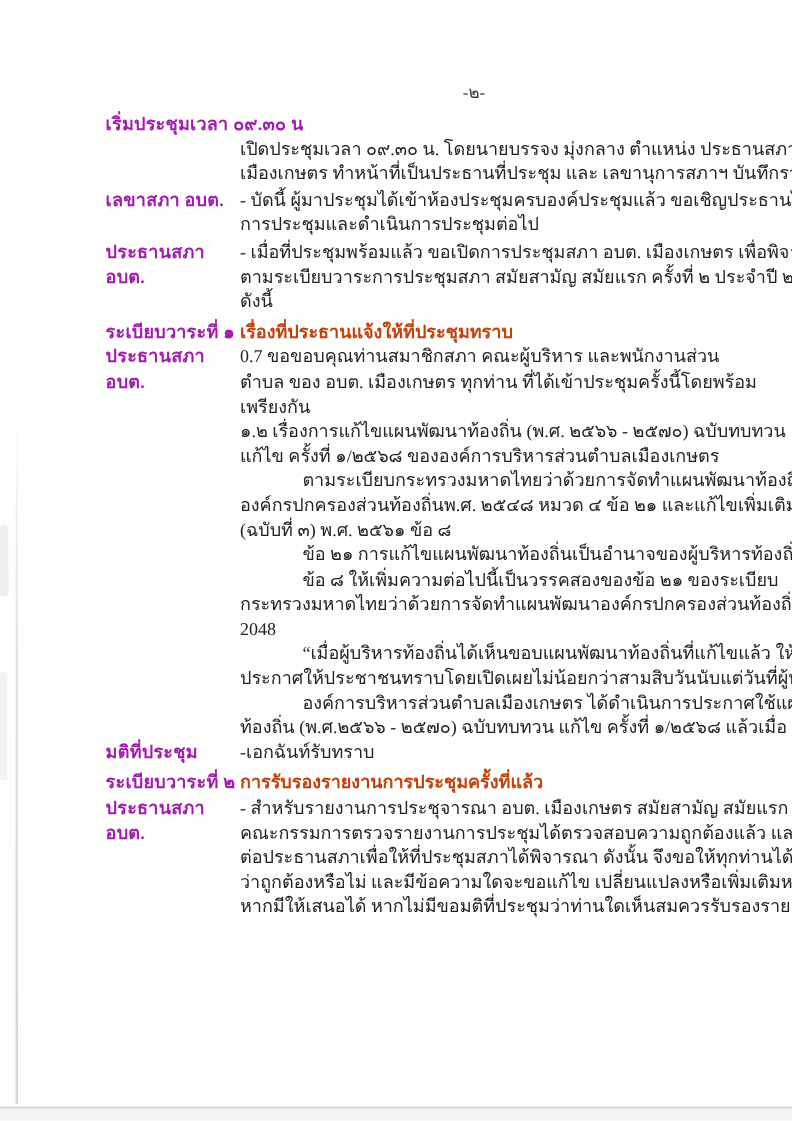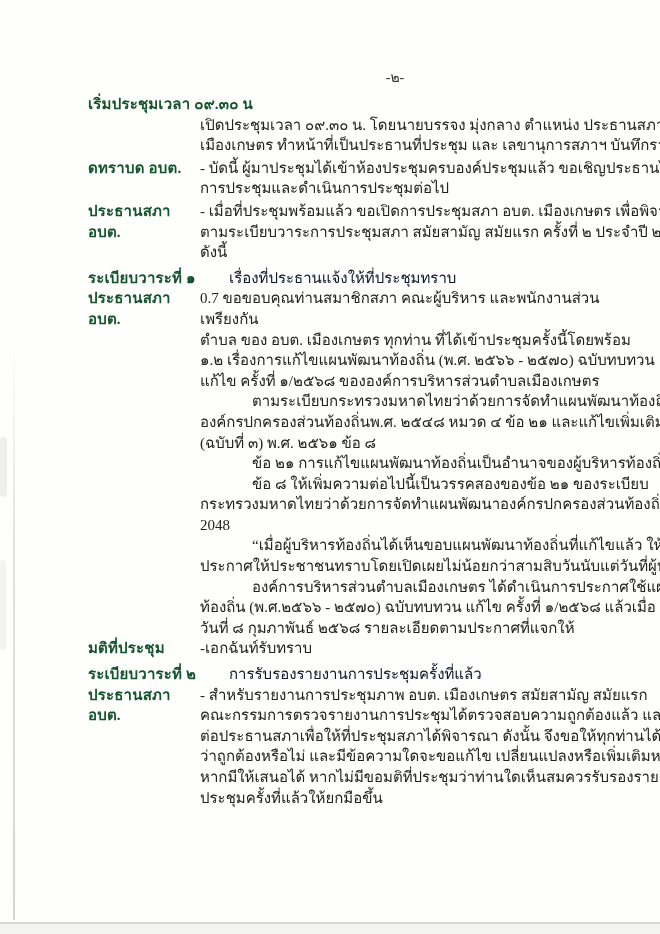--- a/index.html
+++ b/index.html
@@ -21,28 +21,28 @@
     text-align: center;
     font-size: 14px; color: #3a3a38;
   }
   .content {
     position: absolute; top: 94px; left: 88px; right: 30px;
     font-size: 15px; line-height: 20.6px;
   }
   .row { display: flex; align-items: flex-start; }
   .label {
     flex: 0 0 112px; width: 112px;
-    font-weight: bold; color: #14532d;
+    font-weight: bold; color: #a21caf;
     letter-spacing: 0.2px;
   }
   .label.full { flex: none; width: auto; }
   .body { flex: 1; min-width: 0; }
   .ln { white-space: nowrap; }
   .ind { text-indent: 52px; }
-  .bold { font-weight: normal; color: #0f172a; margin-left: 29px; }
+  .bold { font-weight: bold; color: #c2410c; }
   .gap { margin-top: 5px; }
   .gap-sm { margin-top: 2px; }
   
   .edge-left {
     position: absolute; left: 13px; top: 340px; width: 2px; height: 580px;
     background: linear-gradient(180deg, rgba(195,200,196,0) 0%, rgba(188,194,189,0.45) 35%, rgba(182,188,184,0.6) 100%);
   }
   .smudge-a {
     position: absolute; left: 0; top: 437px; width: 7px; height: 60px;
     background: rgba(205,208,203,0.30); border-radius: 3px;
@@ -74,21 +74,21 @@
     </div>
     <div class="row">
       <div class="label"></div>
       <div class="body">
         <div class="ln">เปิดประชุมเวลา ๐๙.๓๐ น. โดยนายบรรจง มุ่งกลาง ตำแหน่ง ประธานสภา อบต.</div>
         <div class="ln">เมืองเกษตร ทำหน้าที่เป็นประธานที่ประชุม และ เลขานุการสภาฯ บันทึกรายงาน</div>
       </div>
     </div>
 
     <div class="row gap-sm">
-      <div class="label">ดทราบด อบต.</div>
+      <div class="label">เลขาสภา อบต.</div>
       <div class="body">
         <div class="ln">- บัดนี้ ผู้มาประชุมได้เข้าห้องประชุมครบองค์ประชุมแล้ว ขอเชิญประธานได้เปิด</div>
         <div class="ln">การประชุมและดำเนินการประชุมต่อไป</div>
       </div>
     </div>
 
     <div class="row gap-sm">
       <div class="label">ประธานสภาอบต.</div>
       <div class="body">
         <div class="ln">- เมื่อที่ประชุมพร้อมแล้ว ขอเปิดการประชุมสภา อบต. เมืองเกษตร เพื่อพิจารณา</div>
@@ -101,62 +101,60 @@
       <div class="label">ระเบียบวาระที่ ๑</div>
       <div class="body">
         <div class="ln bold">เรื่องที่ประธานแจ้งให้ที่ประชุมทราบ</div>
       </div>
     </div>
 
     <div class="row">
       <div class="label">ประธานสภาอบต.</div>
       <div class="body">
         <div class="ln">0.7 ขอขอบคุณท่านสมาชิกสภา  คณะผู้บริหาร   และพนักงานส่วน</div>
+        <div class="ln">ตำบล ของ อบต. เมืองเกษตร ทุกท่าน ที่ได้เข้าประชุมครั้งนี้โดยพร้อม</div>
         <div class="ln">เพรียงกัน</div>
-        <div class="ln">ตำบล ของ อบต. เมืองเกษตร ทุกท่าน ที่ได้เข้าประชุมครั้งนี้โดยพร้อม</div>
         <div class="ln">๑.๒ เรื่องการแก้ไขแผนพัฒนาท้องถิ่น (พ.ศ. ๒๕๖๖ - ๒๕๗๐) ฉบับทบทวน</div>
         <div class="ln">แก้ไข ครั้งที่ ๑/๒๕๖๘ ขององค์การบริหารส่วนตำบลเมืองเกษตร</div>
         <div class="ln ind">ตามระเบียบกระทรวงมหาดไทยว่าด้วยการจัดทำแผนพัฒนาท้องถิ่นของ</div>
         <div class="ln">องค์กรปกครองส่วนท้องถิ่นพ.ศ. ๒๕๔๘ หมวด ๔ ข้อ ๒๑ และแก้ไขเพิ่มเติม</div>
         <div class="ln">(ฉบับที่ ๓) พ.ศ. ๒๕๖๑  ข้อ ๘</div>
         <div class="ln ind">ข้อ  ๒๑  การแก้ไขแผนพัฒนาท้องถิ่นเป็นอำนาจของผู้บริหารท้องถิ่น</div>
         <div class="ln ind">ข้อ  ๘  ให้เพิ่มความต่อไปนี้เป็นวรรคสองของข้อ ๒๑ ของระเบียบ</div>
         <div class="ln">กระทรวงมหาดไทยว่าด้วยการจัดทำแผนพัฒนาองค์กรปกครองส่วนท้องถิ่น พ.ศ.</div>
         <div class="ln">2048</div>
         <div class="ln ind">“เมื่อผู้บริหารท้องถิ่นได้เห็นขอบแผนพัฒนาท้องถิ่นที่แก้ไขแล้ว ให้ปิด</div>
         <div class="ln">ประกาศให้ประชาชนทราบโดยเปิดเผยไม่น้อยกว่าสามสิบวันนับแต่วันที่ผู้บริหาร</div>
         <div class="ln ind">องค์การบริหารส่วนตำบลเมืองเกษตร ได้ดำเนินการประกาศใช้แผนพัฒนา</div>
         <div class="ln">ท้องถิ่น (พ.ศ.๒๕๖๖ - ๒๕๗๐) ฉบับทบทวน แก้ไข ครั้งที่ ๑/๒๕๖๘ แล้วเมื่อ</div>
-        <div class="ln">วันที่ ๘ กุมภาพันธ์ ๒๕๖๘ รายละเอียดตามประกาศที่แจกให้</div>
       </div>
     </div>
 
     <div class="row">
       <div class="label">มติที่ประชุม</div>
       <div class="body">
         <div class="ln">-เอกฉันท์รับทราบ</div>
       </div>
     </div>
 
     <div class="row gap">
       <div class="label">ระเบียบวาระที่ ๒</div>
       <div class="body">
         <div class="ln bold">การรับรองรายงานการประชุมครั้งที่แล้ว</div>
       </div>
     </div>
 
     <div class="row">
       <div class="label">ประธานสภาอบต.</div>
       <div class="body">
-        <div class="ln">- สำหรับรายงานการประชุมภาพ อบต. เมืองเกษตร สมัยสามัญ  สมัยแรก</div>
+        <div class="ln">- สำหรับรายงานการประชุจารณา อบต. เมืองเกษตร สมัยสามัญ  สมัยแรก</div>
         <div class="ln">คณะกรรมการตรวจรายงานการประชุมได้ตรวจสอบความถูกต้องแล้ว  และเสนอ</div>
         <div class="ln">ต่อประธานสภาเพื่อให้ที่ประชุมสภาได้พิจารณา  ดังนั้น  จึงขอให้ทุกท่านได้ตรวจสอบ</div>
         <div class="ln">ว่าถูกต้องหรือไม่  และมีข้อความใดจะขอแก้ไข  เปลี่ยนแปลงหรือเพิ่มเติมหรือไม่</div>
         <div class="ln">หากมีให้เสนอได้   หากไม่มีขอมติที่ประชุมว่าท่านใดเห็นสมควรรับรองรายงานการ</div>
-        <div class="ln">ประชุมครั้งที่แล้วให้ยกมือขึ้น</div>
       </div>
     </div>
 
   </div>
 
   <div class="edge-left"></div>
   <div class="smudge-a"></div>
   <div class="smudge-b"></div>
   <div class="bottom-line"></div>
   <div class="bottom-strip"></div>

